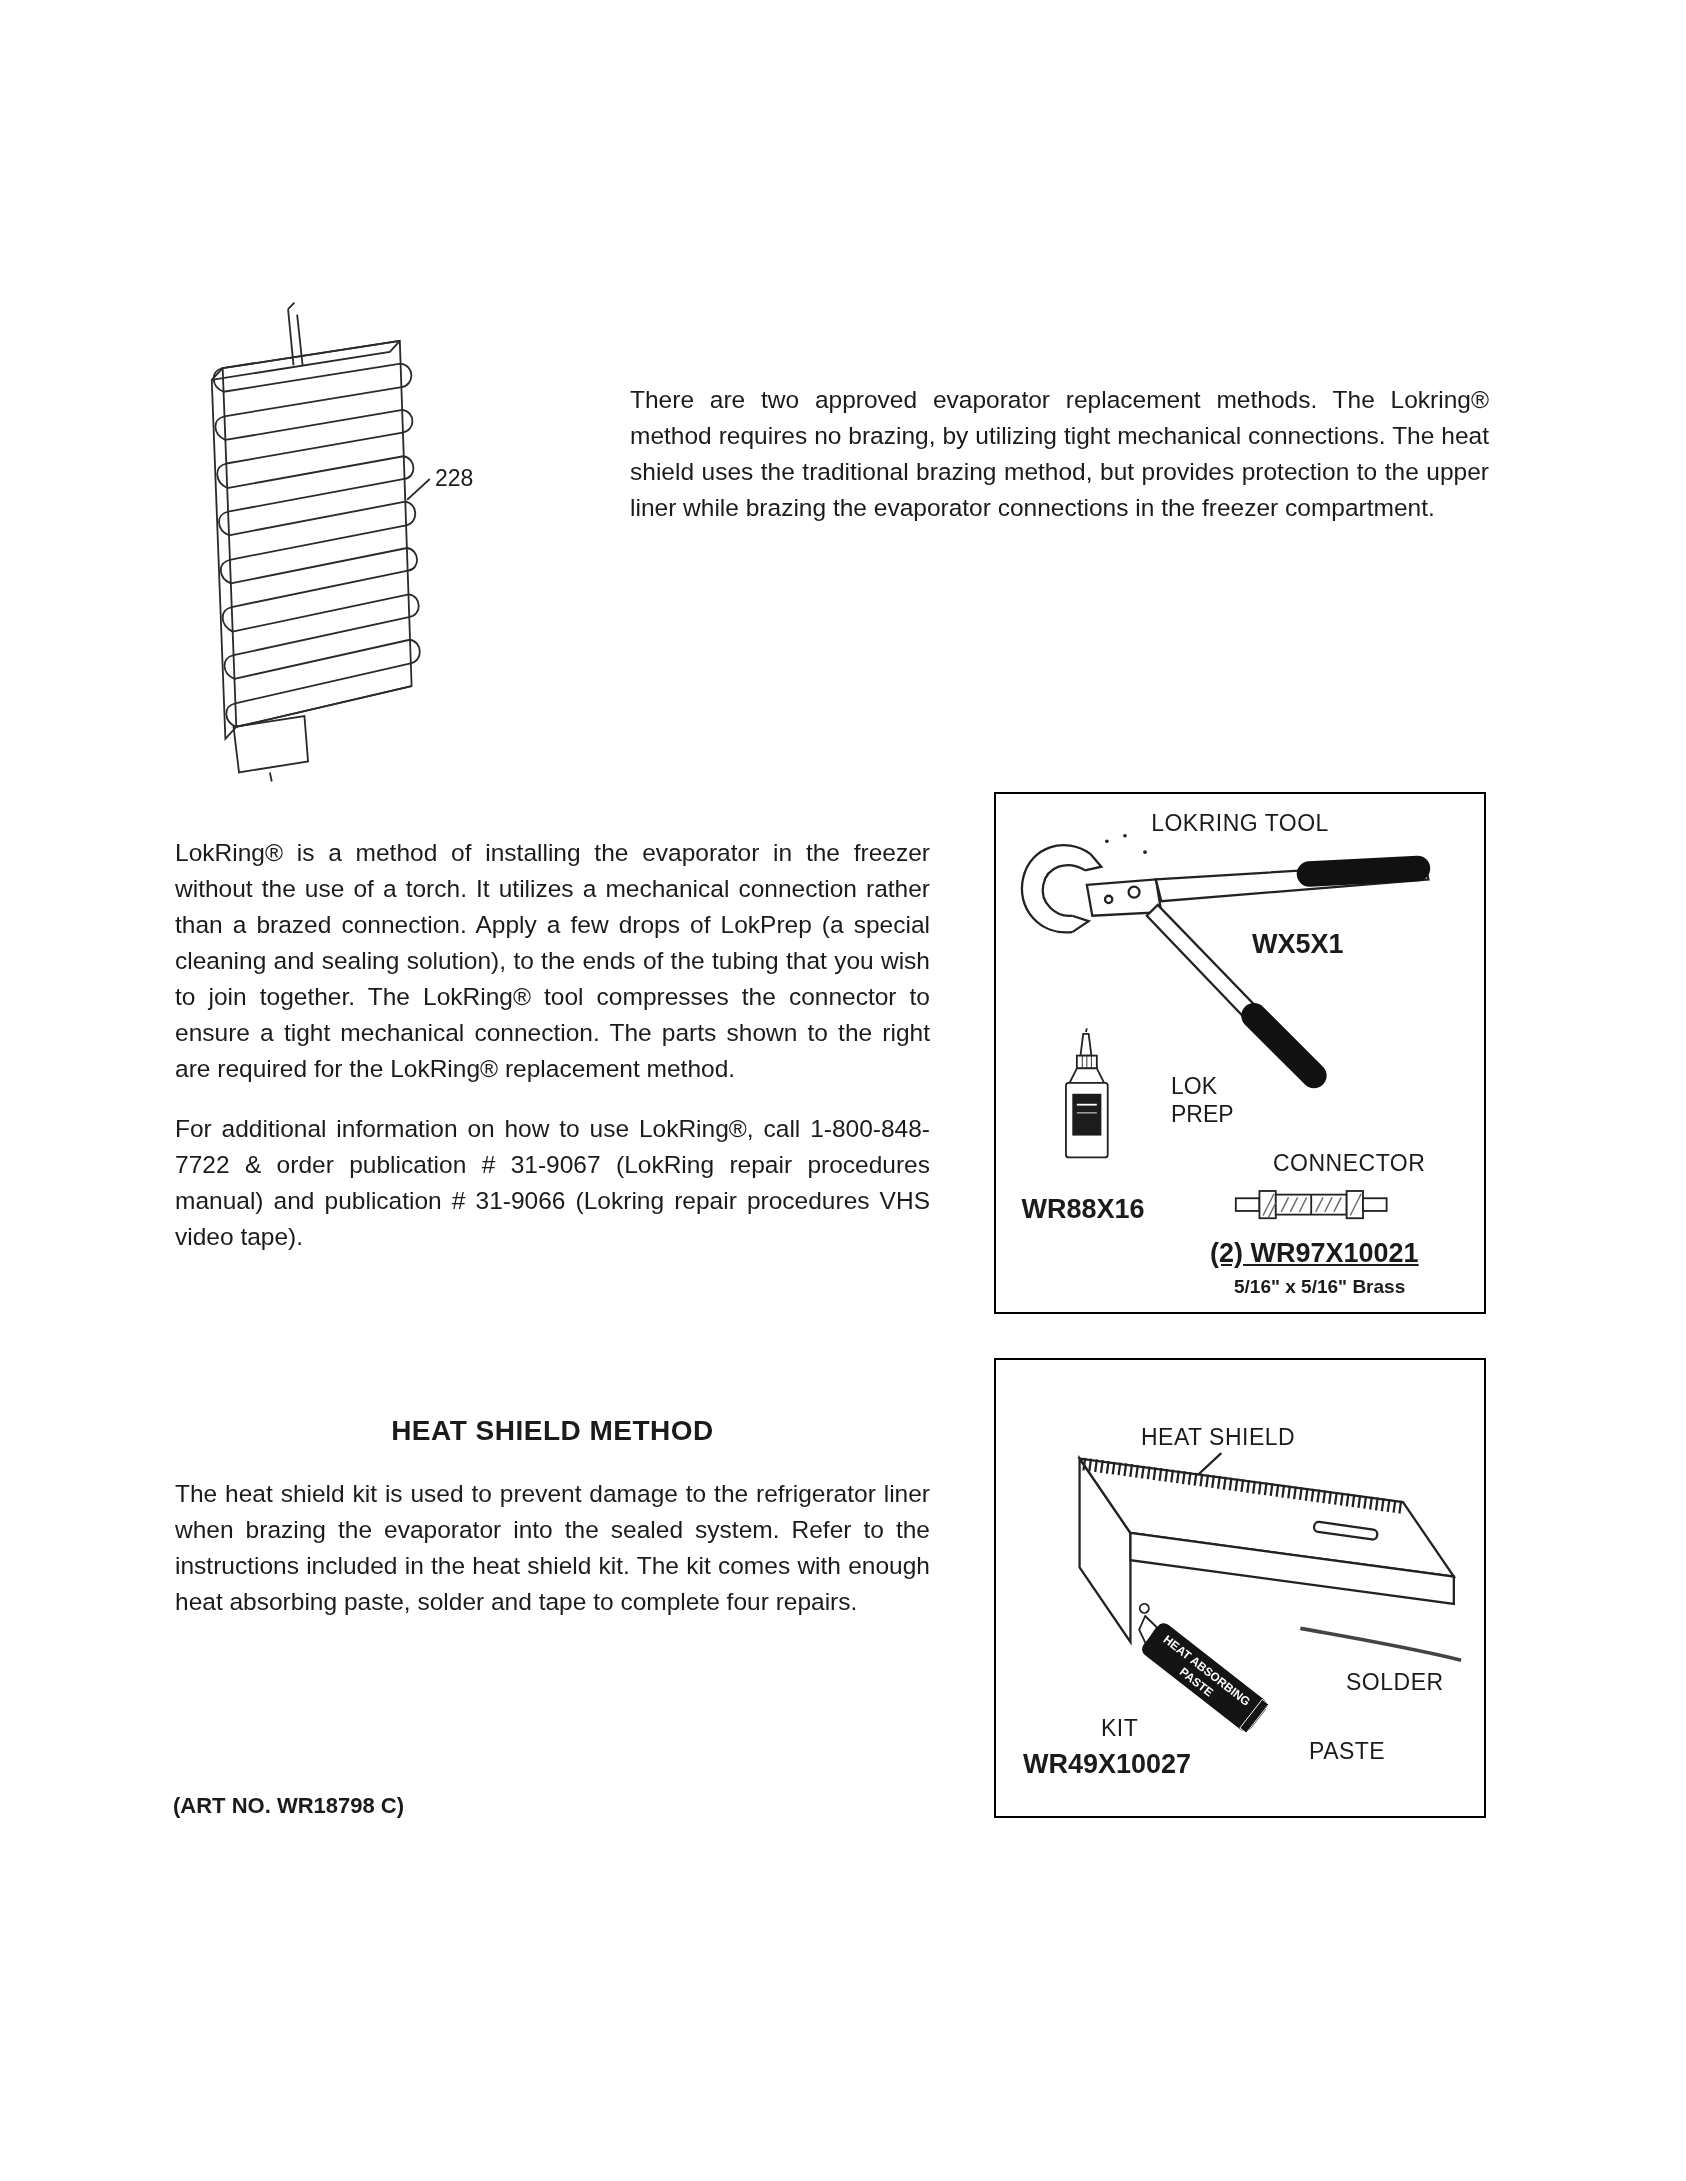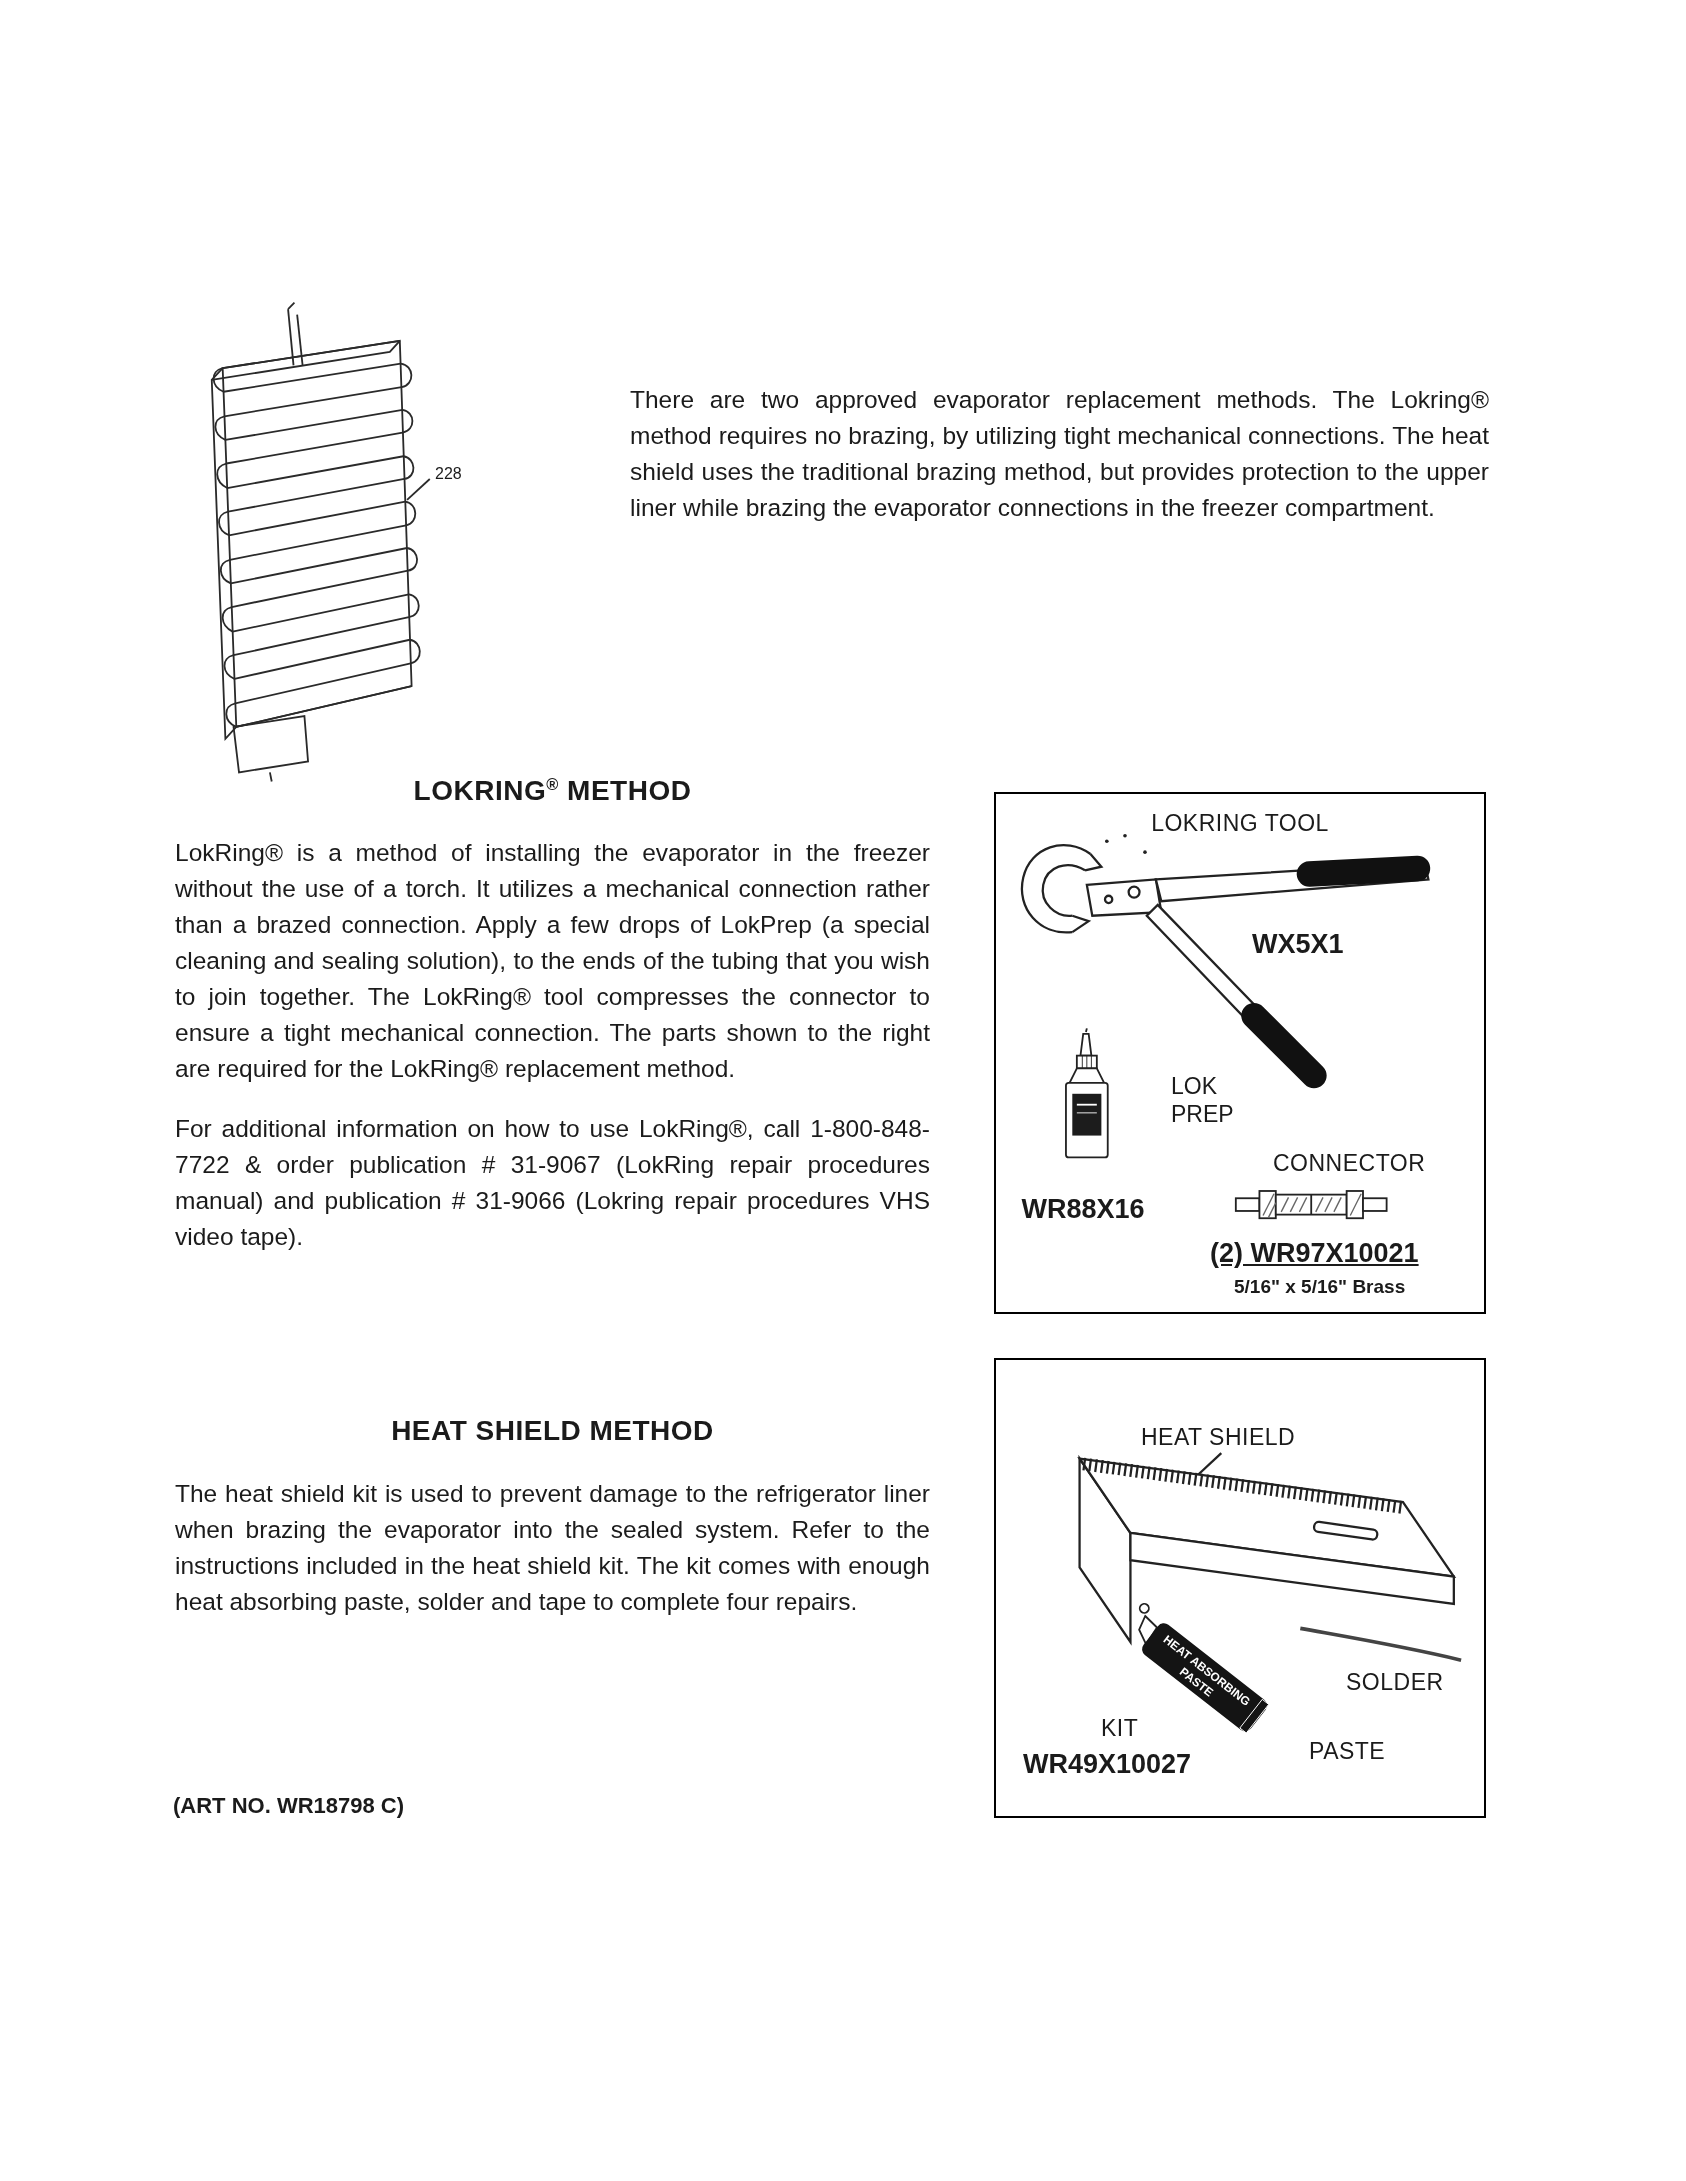--- a/index.html
+++ b/index.html
@@ -15,21 +15,21 @@
   .body-text {
     font-size:24.5px; line-height:36px;
     text-align:justify;
   }
   .body-text p + p { margin-top:23.6px; }
   .heading {
     font-size:28px; font-weight:bold; text-align:center;
     letter-spacing:0.5px;
   }
   .heading sup { font-size:16.4px; }
-  .callout { font-size:16px; }
+  .callout { font-size:23px; }
   .figure-box {
     position:absolute; border:2.7px solid #000; background:#fff;
   }
   .fig-label { position:absolute; font-size:23px; letter-spacing:0.5px; white-space:nowrap; }
   .part-label { position:absolute; font-size:27px; font-weight:bold; white-space:nowrap; }
   .small-label { position:absolute; font-size:19px; font-weight:bold; white-space:nowrap; }
   .wrap-label { position:absolute; font-size:23px; line-height:28px;margin-left:31px; }
   .footer-label { position:absolute; font-size:22px; font-weight:bold; }
   .center-label { left:0; right:0; text-align:center; }
   svg { display:block; }
@@ -89,23 +89,20 @@
 
       <line x1="243" y1="220" x2="268" y2="197"></line>
     </g>
   </svg>
   <div class="abs callout" style="left:435px; top:465px;">228</div>
 
   <div class="abs body-text" style="left:630px; top:382px; width:859px;">
     <p>There are two approved evaporator replacement methods.  The Lokring® method requires no brazing, by utilizing tight mechanical connections.  The heat shield uses the traditional brazing method, but provides protection to the upper liner while brazing the evaporator connections in the freezer compartment.</p>
   </div>
 
-  <h2 class="abs heading" style="left:175px; top:775px; width:755px;">
-    <span>LOKRING</span><sup>®</sup><span> METHOD</span>
-  </h2>
   <div class="abs body-text" style="left:175px; top:835px; width:755px;">
     <p>LokRing® is a method of installing the evaporator in the freezer without the use of a torch.  It utilizes a mechanical connection rather than a brazed connection.  Apply a few drops of LokPrep (a special cleaning and sealing solution), to the ends of the tubing that you wish to join together.  The LokRing® tool compresses the connector to ensure a tight mechanical connection.  The parts shown to the right are required for the LokRing® replacement method.</p>
     <p>For additional information on how to use LokRing®, call 1-800-848-7722 &amp; order publication # 31-9067 (LokRing repair procedures manual) and publication # 31-9066 (Lokring repair procedures VHS video tape).</p>
   </div>
 
   <div class="figure-box" style="left:994px; top:792px; width:492px; height:522px;padding-left:44px;">
     <svg class="abs" style="left:0; top:0;" width="486" height="516" viewBox="0 0 535 568">
 
       <g stroke="#222" stroke-width="2.5" fill="#fff">
         <path d="M104,66 C76,46 38,58 30,92 C22,126 48,156 84,152" fill="none"></path>

